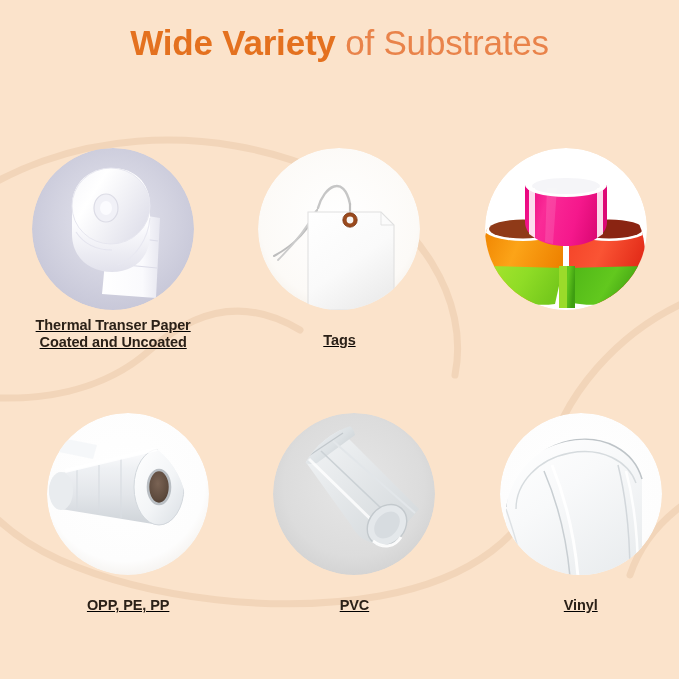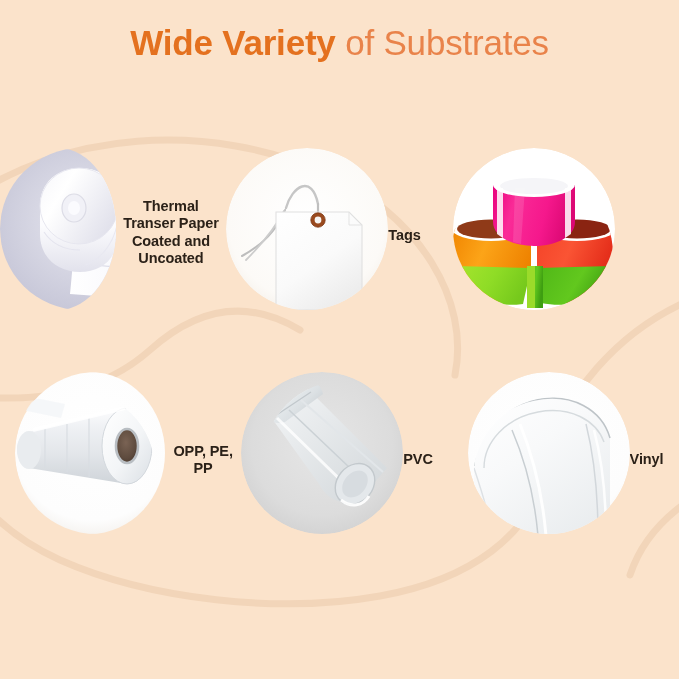--- a/index.html
+++ b/index.html
@@ -62,35 +62,36 @@
   }
   .row {
     display: flex;
     width: 679px;
   }
   .row-2 { margin-top: 62px; padding-left: 15px; }
 
   .cell {
     width: 226.3px;
     display: flex;
-    flex-direction: row;
+    flex-direction: column;
     align-items: center;
+    text-decoration: underline;
   }
 
   .thumb {
     position: relative;
     width: 162px;
     height: 162px;
     border-radius: 50%;
     overflow: hidden;
   }
   .thumb svg { display: block; }
 
   .caption {
-    margin-top: 14px;
+    margin-top: 22px;
     text-align: center;
     font-size: 14.5px;
     font-weight: bold;
     color: #2B2118;
     line-height: 1.18;
     letter-spacing: -0.1px;
     white-space: pre-line;
   }
   .caption.two-line { margin-top: 7px; }
 </style>

